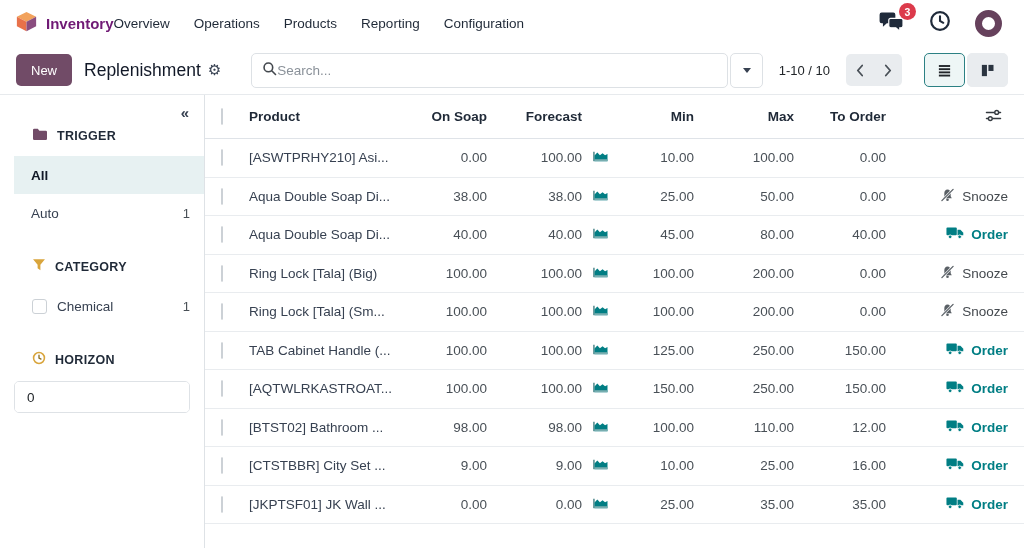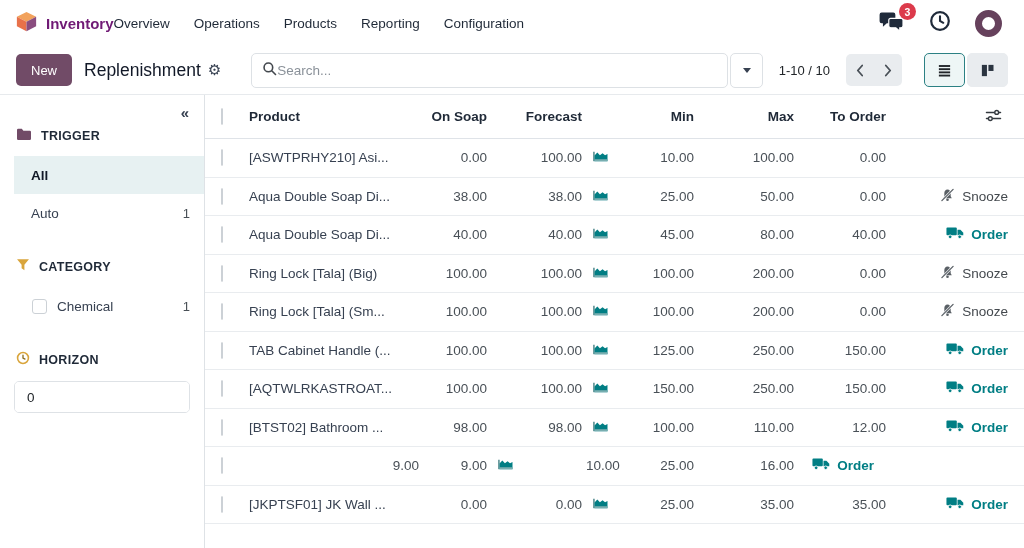--- a/index.html
+++ b/index.html
@@ -43,21 +43,21 @@
   .vs-btn { width:41px; height:34px; display:flex; align-items:center; justify-content:center; cursor:pointer; border-radius:5px; }
   .vs-list { background:#eef6f6; border:1px solid #2c8184; }
   .vs-kanban { background:#e9ecef; border:1px solid #e9ecef; margin-left:2px; }
 
   
   .content { flex:1; display:flex; min-height:0; }
   .sidebar { width:205px; flex:0 0 205px; border-right:1px solid #dee2e6; position:relative; padding-top:30px; }
   .collapse-btn { position:absolute; top:9px; right:15px; font-size:15px; color:#374151; cursor:pointer; font-weight:700; }
   .section { margin-top:26px; }
   .section:first-of-type { margin-top:2px; }
-  .section-header { display:flex; align-items:center; gap:9px; padding:0 16px; font-size:12.5px; font-weight:700;
+  .section-header { display:flex; align-items:center; gap:9px; padding:0 32px; font-size:12.5px; font-weight:700;
     color:#1f2937; letter-spacing:.3px; }
   .s-items { margin-top:12px; }
   .s-item { height:38px; display:flex; align-items:center; margin-left:14px; padding:0 14px 0 17px;
     font-size:13.5px; color:#374151; cursor:pointer; }
   .s-item.selected { background:#e7f1f2; color:#111827; font-weight:600; }
   .s-count { margin-left:auto; font-size:13px; color:#495057; }
   .cat-item { padding-left:18px; display:flex; gap:10px; }
   .checkbox { width:15px; height:15px; border:1px solid #ccd1d6; border-radius:3px; background:#fff; flex:0 0 auto; }
   .horizon-group { margin:13px 14px 0 14px; height:32px; border:1px solid #dee2e6; border-radius:5px;
     display:flex; overflow:hidden; background:#fff; }
@@ -508,20 +508,21 @@
             <circle cx="15.2" cy="11.7" r="2" fill="#017e84" stroke="#fff" stroke-width="0.9"></circle>
           </svg>
         </span>
         <span>Order</span>
       </span>
     </div>
   </div>
 
   <div class="grid-row trow">
     <div class="c-check"><span class="checkbox"></span></div>
+    <div class="c-product">[CTSTBBR] City Set ...</div>
     <div class="c-num">9.00</div>
     <div class="c-num">9.00</div>
     <div class="c-icon">
       <span>
         <svg width="17" height="14" viewBox="0 0 18 14">
           <rect x="1.4" y="2.5" width="1.3" height="10" fill="#2a6f73"></rect>
           <polygon points="2.7,12.5 2.7,6.5 5.6,3.2 8.4,6.2 11.2,4.2 13.8,6.2 16.4,5 16.4,12.5" fill="#017e84"></polygon>
           <rect x="2.7" y="10.4" width="13.7" height="2.1" fill="#79aeb0"></rect>
         </svg>
       </span>

